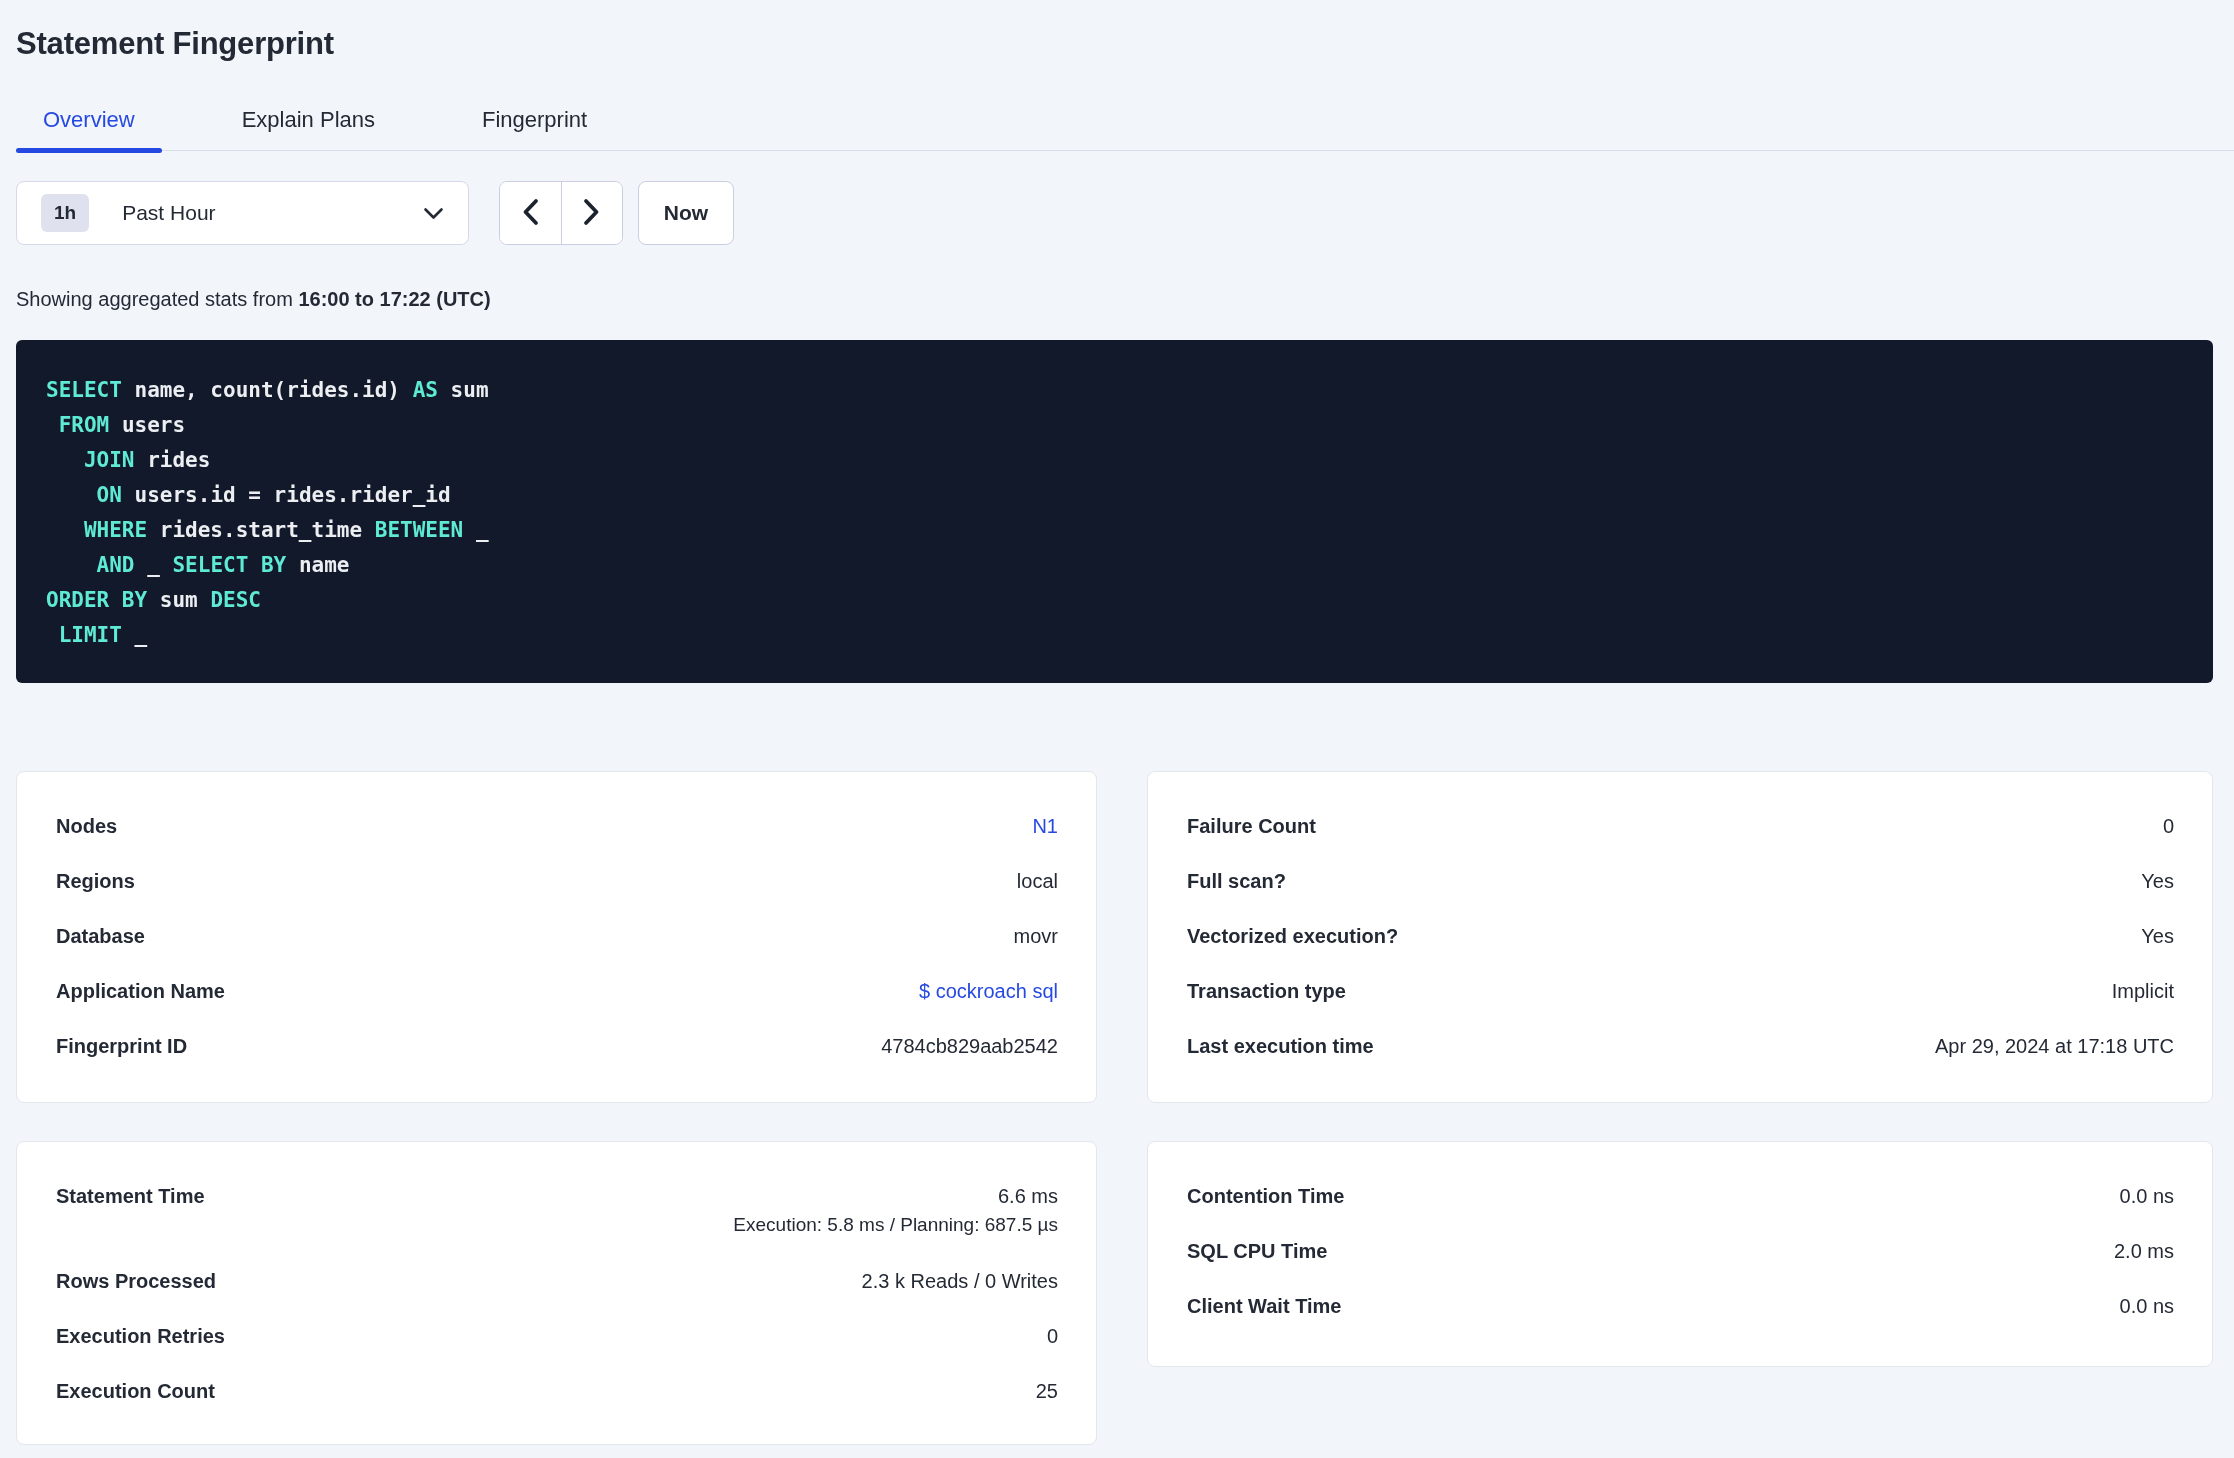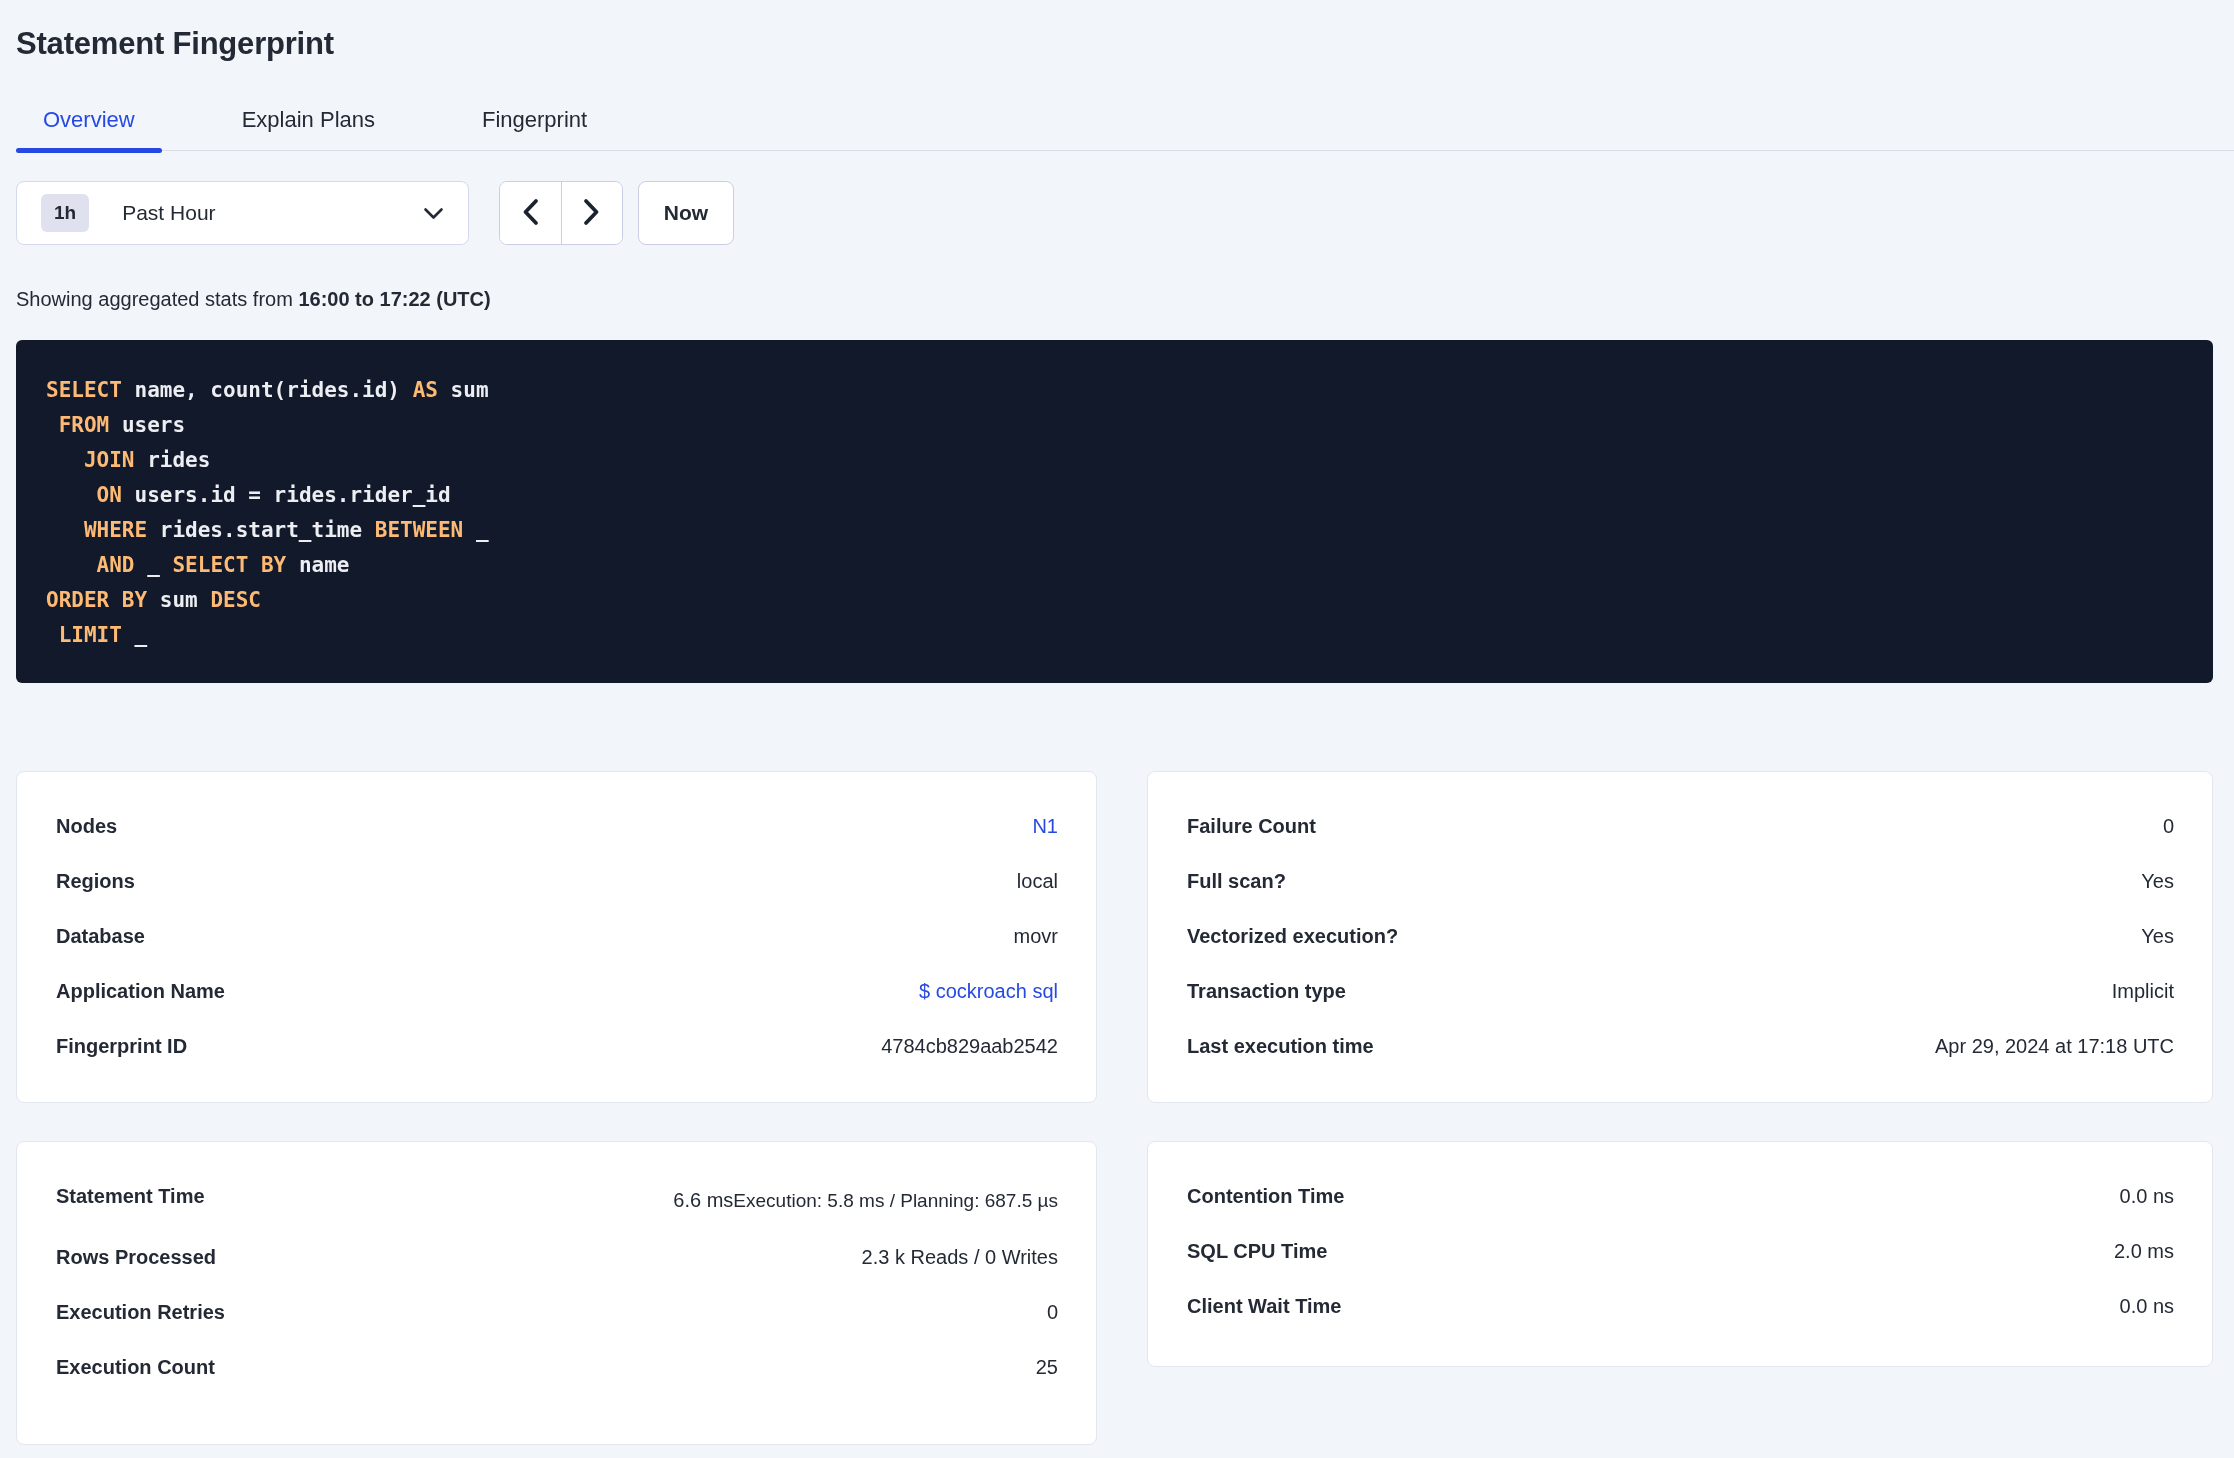--- a/index.html
+++ b/index.html
@@ -129,21 +129,21 @@
     background: #12192b;
     border-radius: 6px;
     padding: 33px 30px;
     font-family: "DejaVu Sans Mono", "Liberation Mono", monospace;
     font-size: 21px;
     font-weight: 700;
     line-height: 35px;
     color: #eceef2;
   }
   .sql-line { white-space: pre; }
-  .kw { color: #fdba74; }
+  .kw { color: #5eead4; }
 
   
   .cards-row { display: flex; gap: 50px; margin-top: 88px; align-items: flex-start; }
   .cards-row.bottom { margin-top: 38px; }
   .card {
     background: #ffffff;
     border: 1px solid #e2e6ee;
     border-radius: 8px;
     padding: 42px 38px 0 39px;
   }
@@ -159,21 +159,21 @@
     align-items: flex-start;
     font-size: 20px;
     line-height: 24px;
     margin-bottom: 31px;
     color: #242a35;
   }
   .kv-row.has-sub { margin-bottom: 33px; }
   .kv-label { font-weight: 700; white-space: nowrap; }
   .kv-value { text-align: right; }
   .kv-value.link { color: #2649e2; cursor: pointer; }
-  .kv-stack { display: flex; flex-direction: row; align-items: flex-end; }
+  .kv-stack { display: flex; flex-direction: column; align-items: flex-end; }
   .kv-sub { font-size: 19px; line-height: 22px; margin-top: 6px; font-weight: 400; color: #242a35; }
 </style>
 </head>
 <body>
 
 <div class="page">
 
   <h1 class="page-title">Statement Fingerprint</h1>
 
   <div class="tabs">

